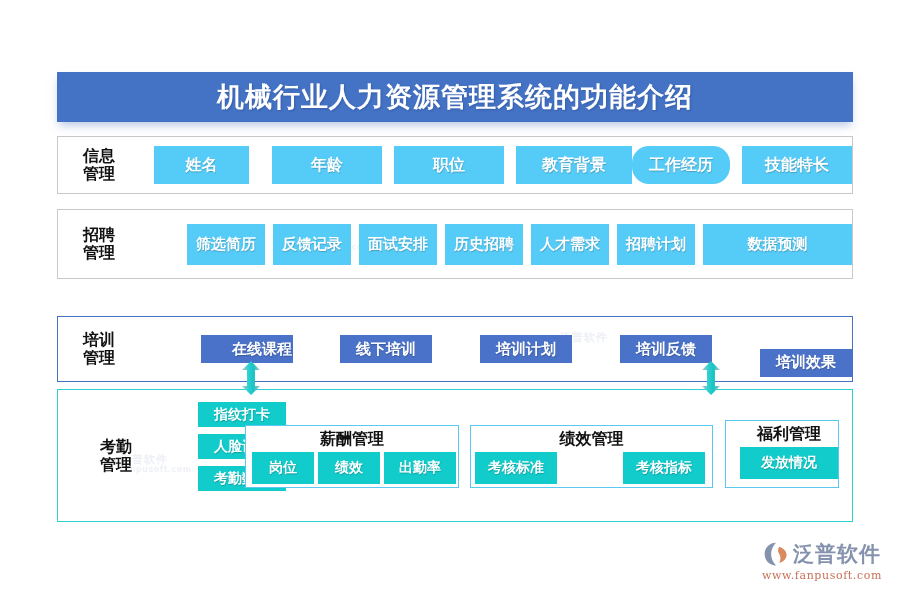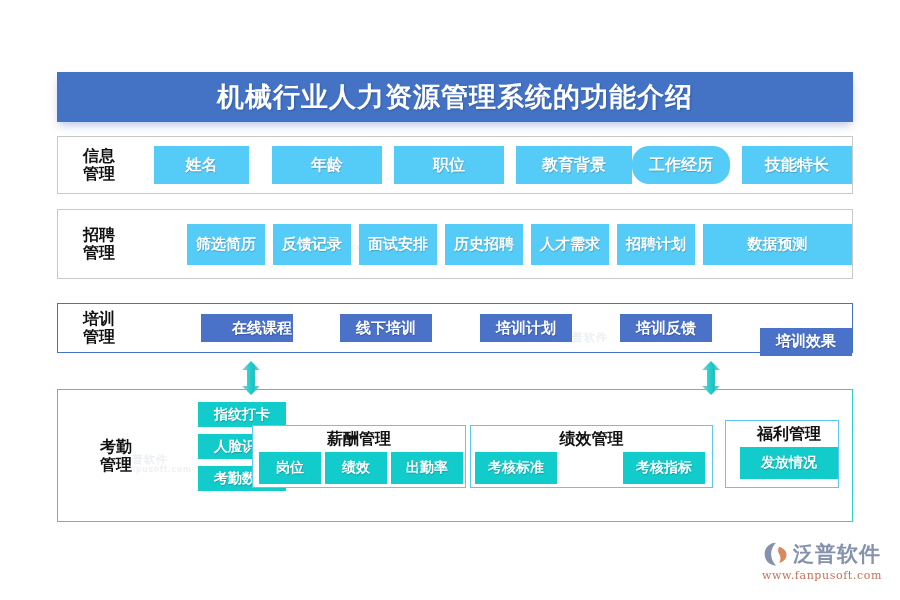--- a/index.html
+++ b/index.html
@@ -108,21 +108,21 @@
   #row-info { left: 57px; top: 136px; width: 796px; height: 58px; }
   #row-info .chips { gap: 0; padding-left: 6px; }
   #row-info .chip { height: 38px; font-size: 16px; }
 
   
   #row-recruit { left: 57px; top: 209px; width: 796px; height: 70px; }
   #row-recruit .chips { gap: 0; padding-left: 6px; }
   #row-recruit .chip { height: 41px; font-size: 15px; }
 
   
-  #row-train { left: 57px; top: 303px; width: 796px; height: 50px; }
+  #row-train { left: 57px; top: 316px; width: 796px; height: 66px; }
   #row-train .chips { gap: 0; padding-left: 6px; }
   #row-train .chip { height: 28px; font-size: 15px; }
 
   
   .arrow {
     position: absolute;
     width: 26px;
     height: 34px;
     z-index: 4;
   }
@@ -183,21 +183,21 @@
   .subpanel-chips {
     display: flex;
     align-items: center;
     margin-top: 4px;
   }
   .subpanel-chips .chip {
     height: 32px;
     font-size: 14px;
   }
 
-  #panel-salary     { left: 252px; top: 425px; width: 214px; height: 63px; }
+  #panel-salary     { left: 245px; top: 425px; width: 214px; height: 63px; }
   #panel-perf       { left: 470px; top: 425px; width: 243px; height: 63px; }
   #panel-welfare    { left: 725px; top: 420px; width: 114px; height: 68px; padding-left: 14px; }
 
   
   #logo {
     position: absolute;
     left: 762px;
     top: 540px;
     z-index: 5;
     display: flex;

